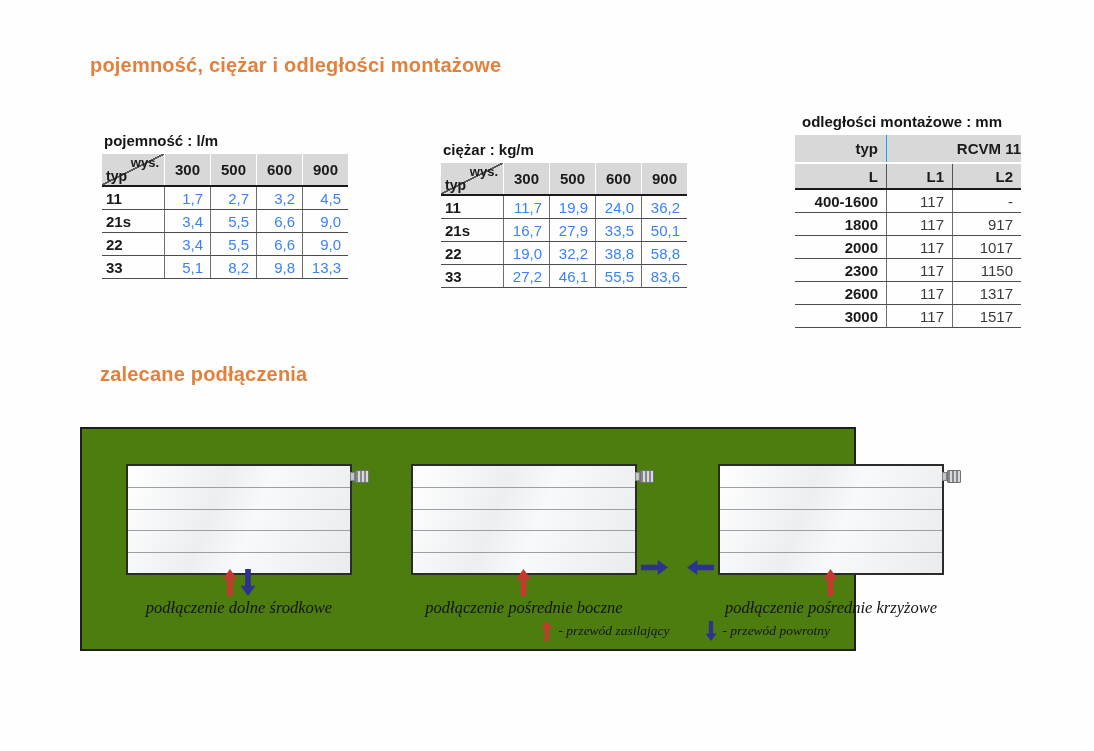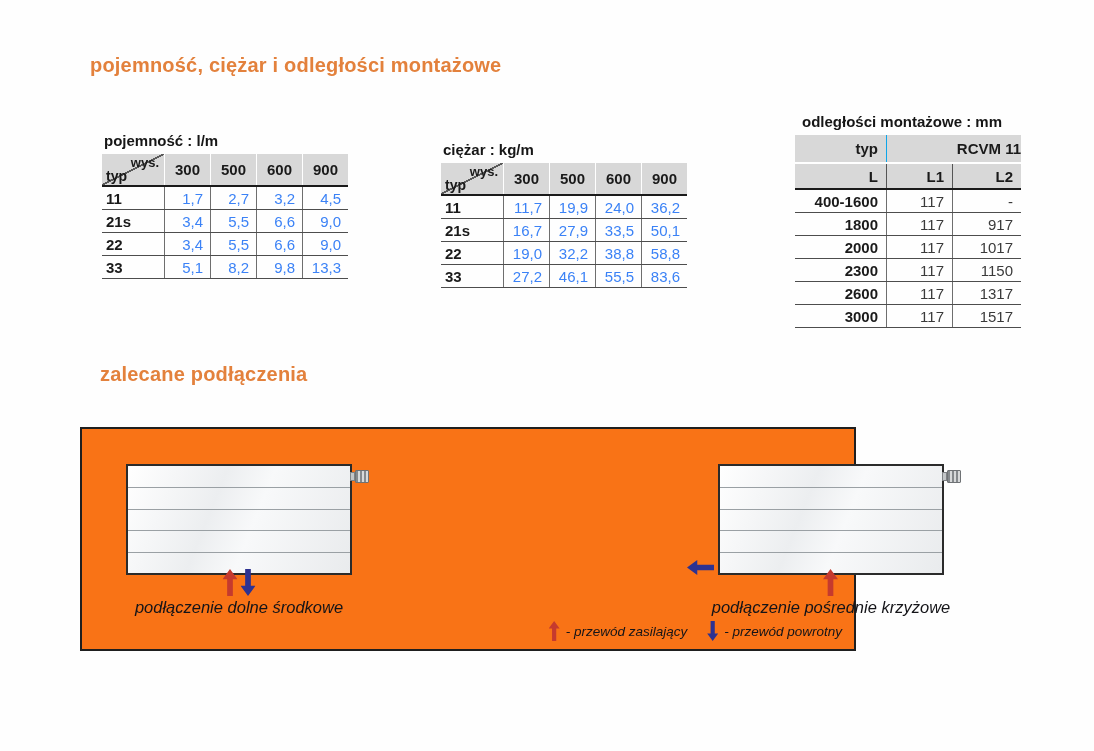--- a/index.html
+++ b/index.html
@@ -52,21 +52,21 @@
     text-align:right; padding-right:8px; font-weight:bold; height:22px;
     border-bottom:1px solid #4d4d4d;
   }
   .spec3 tbody td {
     text-align:right; padding-right:8px; color:#3a3a3a; height:22px;
     border-left:1px solid #6e6e6e; border-bottom:1px solid #4d4d4d;
   }
   
   .diagram-box {
     position:absolute; left:80px; top:427px; width:776px; height:224px;
-    border:2px solid #1f1f1f; background:#f97316; box-sizing:border-box;
+    border:2px solid #1f1f1f; background:#4d7c0f; box-sizing:border-box;font-family:Liberation Serif, serif;
   }
   .rad-unit { position:absolute; top:35px; width:226px; height:185px; }
   .u1 { left:44px; } .u2 { left:329px; } .u3 { left:636px; }
   .radiator {
     position:relative; width:226px; height:111px; box-sizing:border-box;
     border:2px solid #2b2b2b;
     background:linear-gradient(112deg, #ffffff 0%, #eceef0 38%, #f8f9fa 56%, #e9ebed 100%);
   }
   .slat { position:absolute; left:0; right:0; height:1px; background:#9aa0a4; }
   .s1{top:20%;} .s2{top:40%;} .s3{top:60%;} .s4{top:80%;}
@@ -85,21 +85,21 @@
   .ar-left  { width:27px; height:15px; clip-path:polygon(0% 50%,38% 0%,38% 31%,100% 31%,100% 69%,38% 69%,38% 100%); }
   .pair { position:absolute; left:50%; transform:translateX(-50%); top:105px; display:flex; gap:3px; }
   .center-up { position:absolute; left:calc(50% - 8px); top:105px; }
   .side-right { position:absolute; right:-31px; top:96px; }
   .side-left  { position:absolute; left:-31px; top:96px; }
   .rad-label {
     position:absolute; top:134px; left:-40px; right:-40px; text-align:center;
     font-style:italic; font-size:16.5px; color:#141418;
   }
   .legend {
-    position:absolute; right:12px; top:192px; display:flex; gap:20px; align-items:center;
+    position:absolute; right:24px; top:192px; display:flex; gap:36px; align-items:center;
     font-style:italic; font-size:13.5px; color:#141418;
   }
   .leg-item { display:flex; align-items:center; gap:6px; }
   .leg-up   { width:11px; height:20px; clip-path:polygon(50% 0%,100% 38%,69% 38%,69% 100%,31% 100%,31% 38%,0% 38%); }
   .leg-down { width:11px; height:20px; clip-path:polygon(50% 100%,100% 62%,69% 62%,69% 0%,31% 0%,31% 62%,0% 62%); }
 </style>
 </head>
 <body>
 
 <div class="page">
@@ -263,20 +263,32 @@
         <i class="slat s4"></i>
         <span class="valve"></span>
       </div>
       <div class="pair">
         <i class="arrow ar-up red"></i>
         <i class="arrow ar-down blue"></i>
       </div>
       <div class="rad-label">podłączenie dolne środkowe</div>
     </div>
 
+    <div class="rad-unit u2">
+      <div class="radiator">
+        <i class="slat s1"></i>
+        <i class="slat s2"></i>
+        <i class="slat s3"></i>
+        <i class="slat s4"></i>
+        <span class="valve"></span>
+      </div>
+      <i class="arrow ar-up red center-up"></i>
+      <i class="arrow ar-right blue side-right"></i>
+      <div class="rad-label">podłączenie pośrednie boczne</div>
+    </div>
 
     <div class="rad-unit u3">
       <div class="radiator">
         <i class="slat s1"></i>
         <i class="slat s2"></i>
         <i class="slat s3"></i>
         <i class="slat s4"></i>
         <span class="valve"></span>
       </div>
       <i class="arrow ar-up red center-up"></i>

